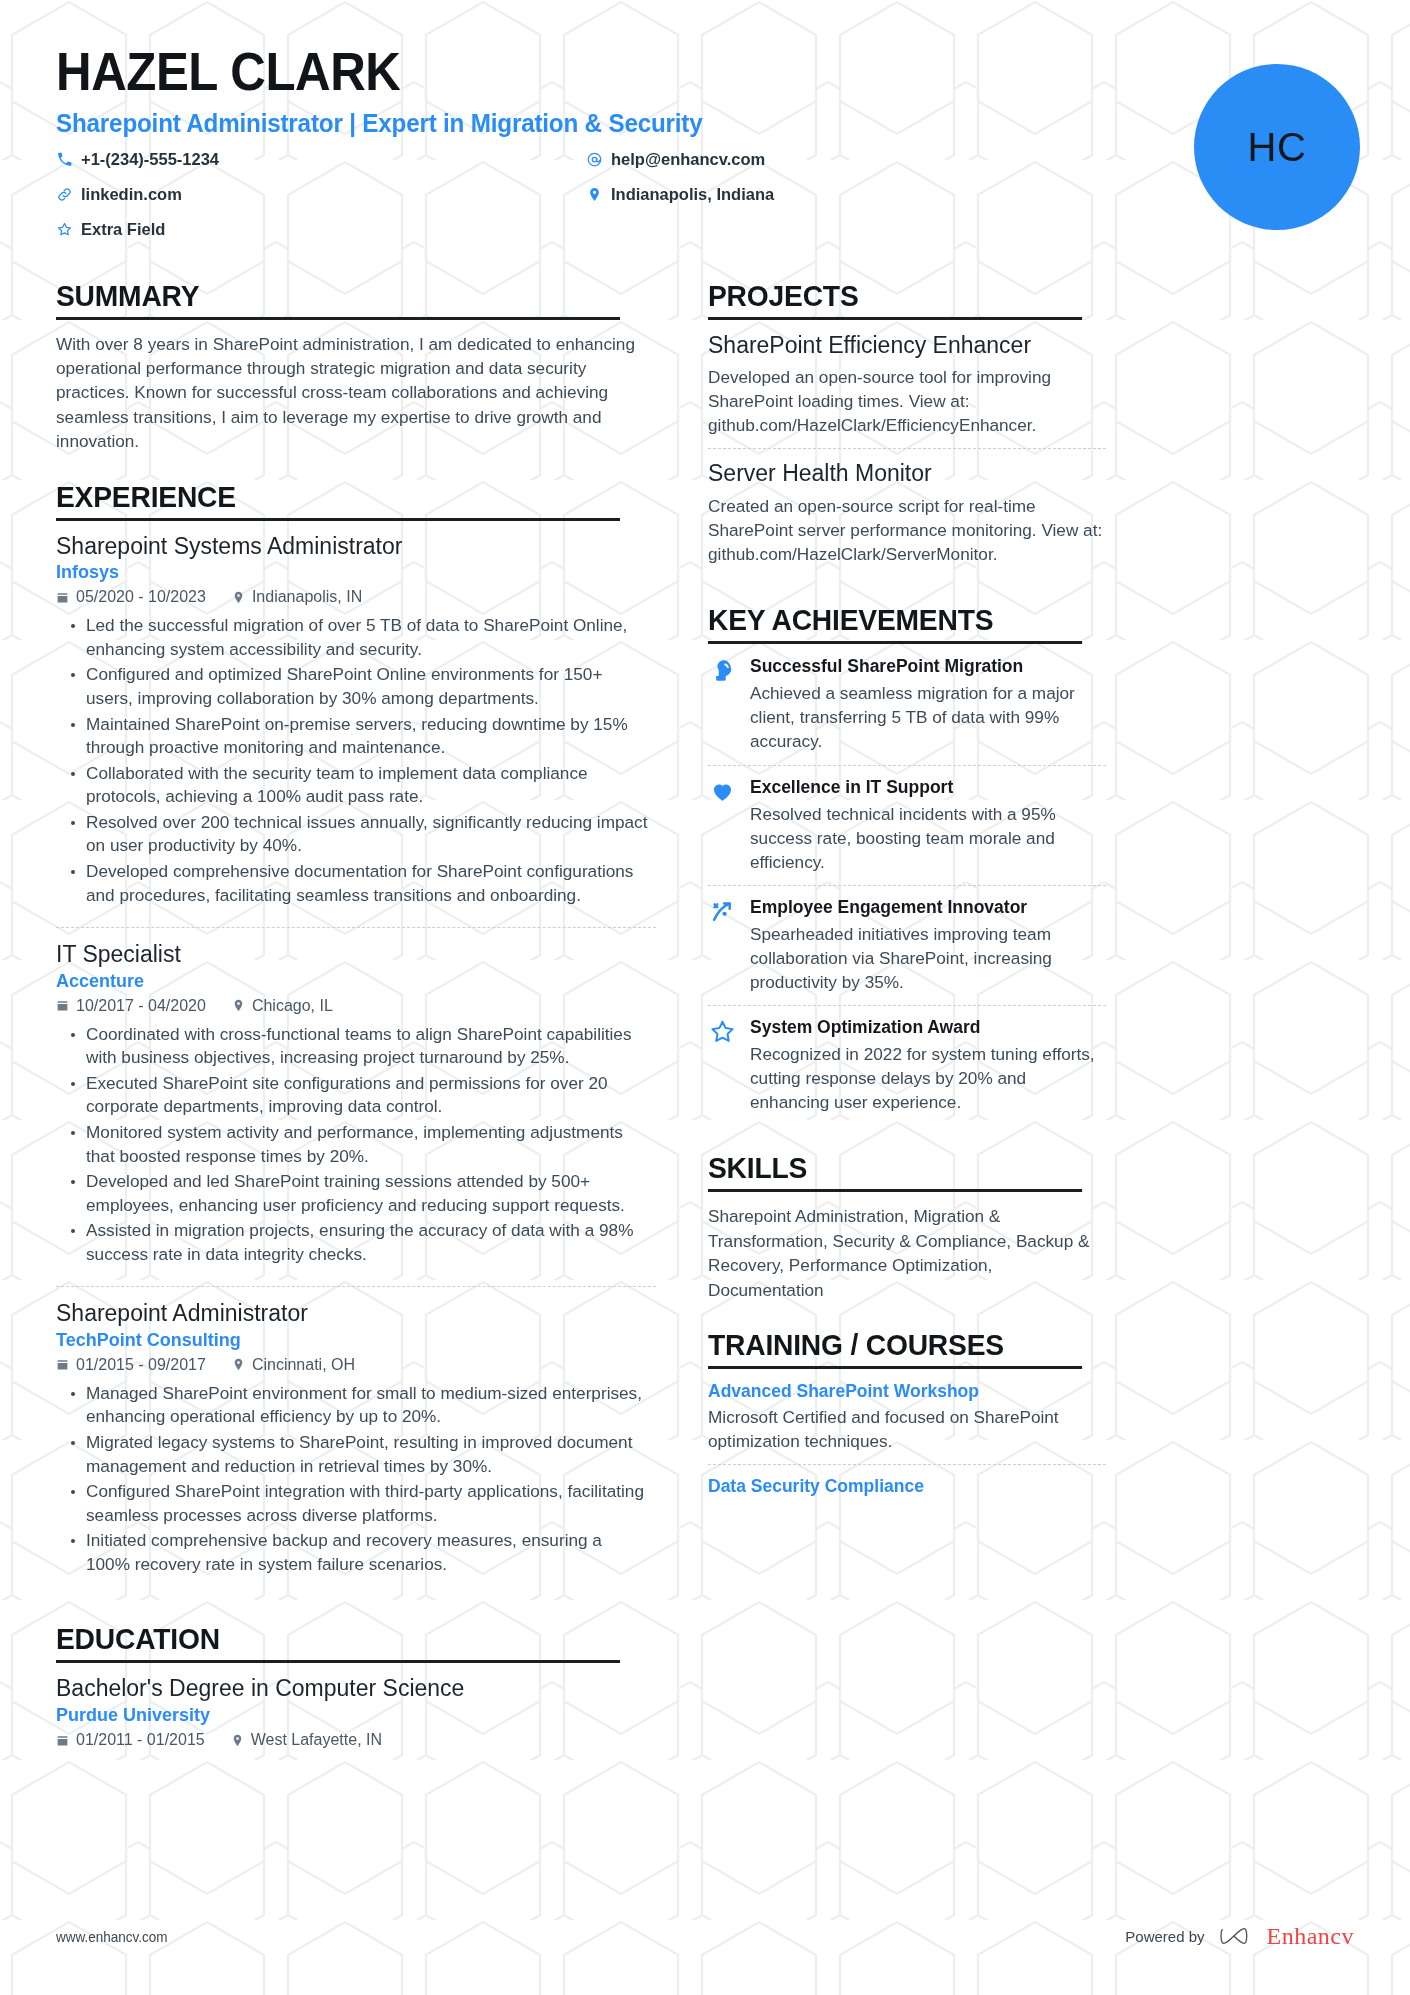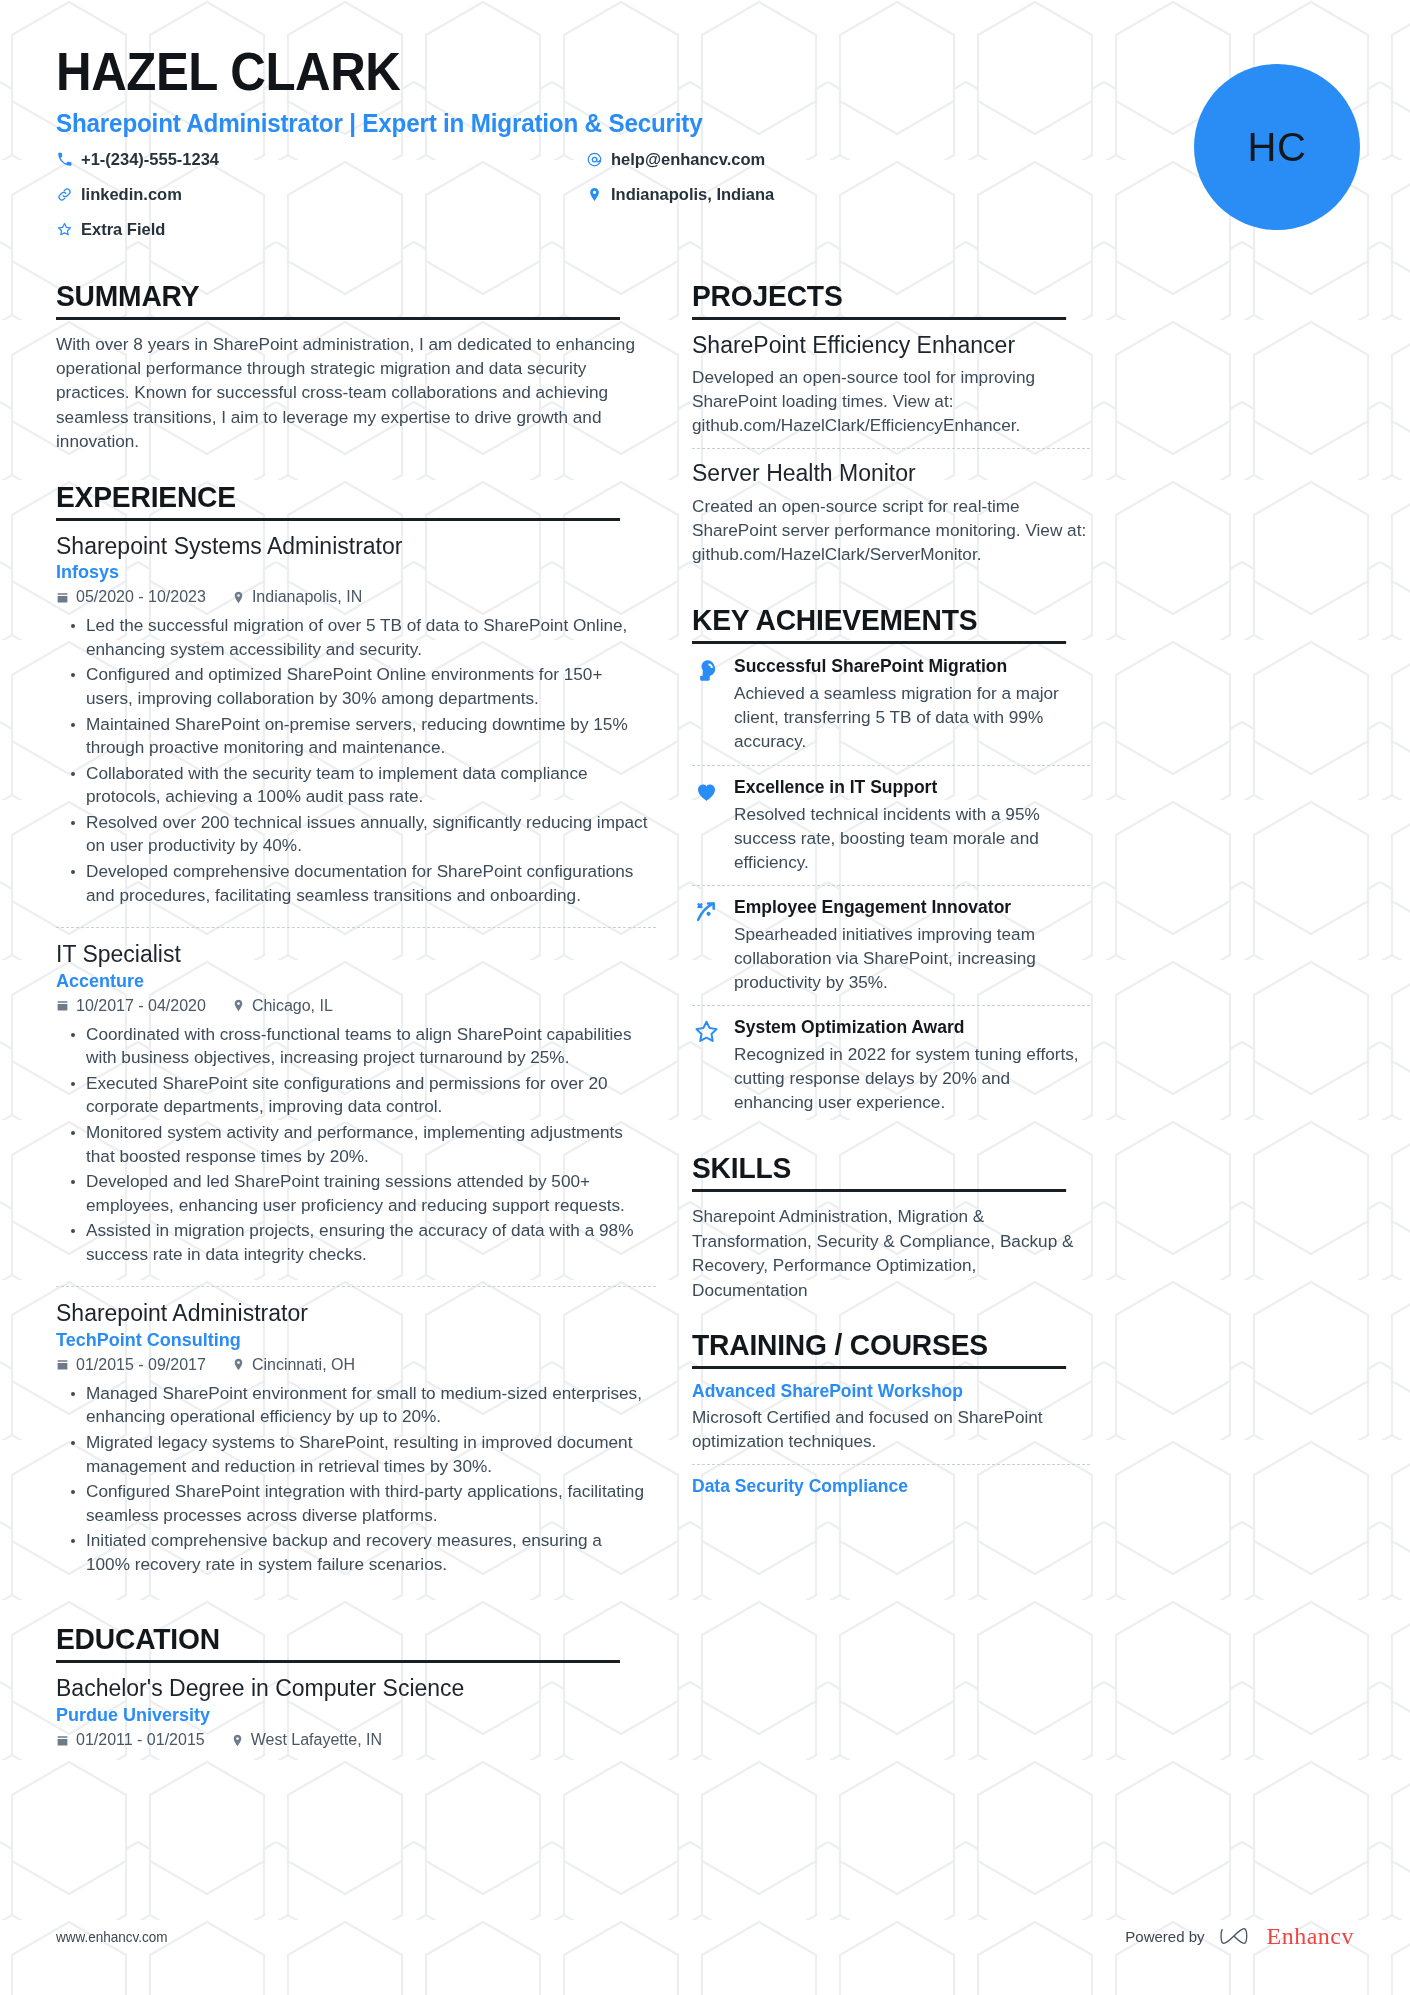--- a/index.html
+++ b/index.html
@@ -100,21 +100,21 @@
     align-items: center;
     justify-content: center;
     font-size: 40px;
     color: #13181d;
     letter-spacing: 0.5px;
   }
 
   
   .columns {
     display: flex;
-    gap: 36px;
+    gap: 52px;
     margin-top: 40px;
     align-items: flex-start;
   }
   .col-left  { width: 600px; flex: 0 0 600px; }
   .col-right { width: 398px; flex: 0 0 398px; }
 
   .section { margin-bottom: 26px; }
 
   .sec-title {
     font-family: "Liberation Sans Narrow", "Liberation Sans", sans-serif;

